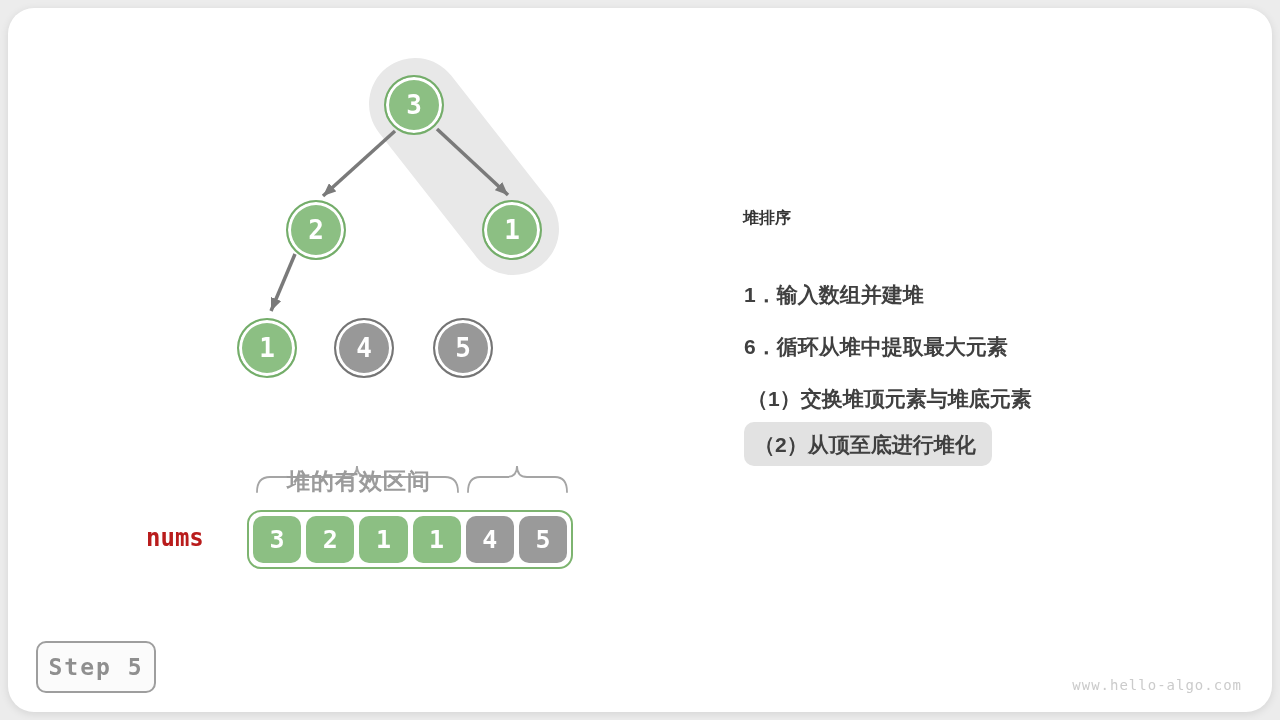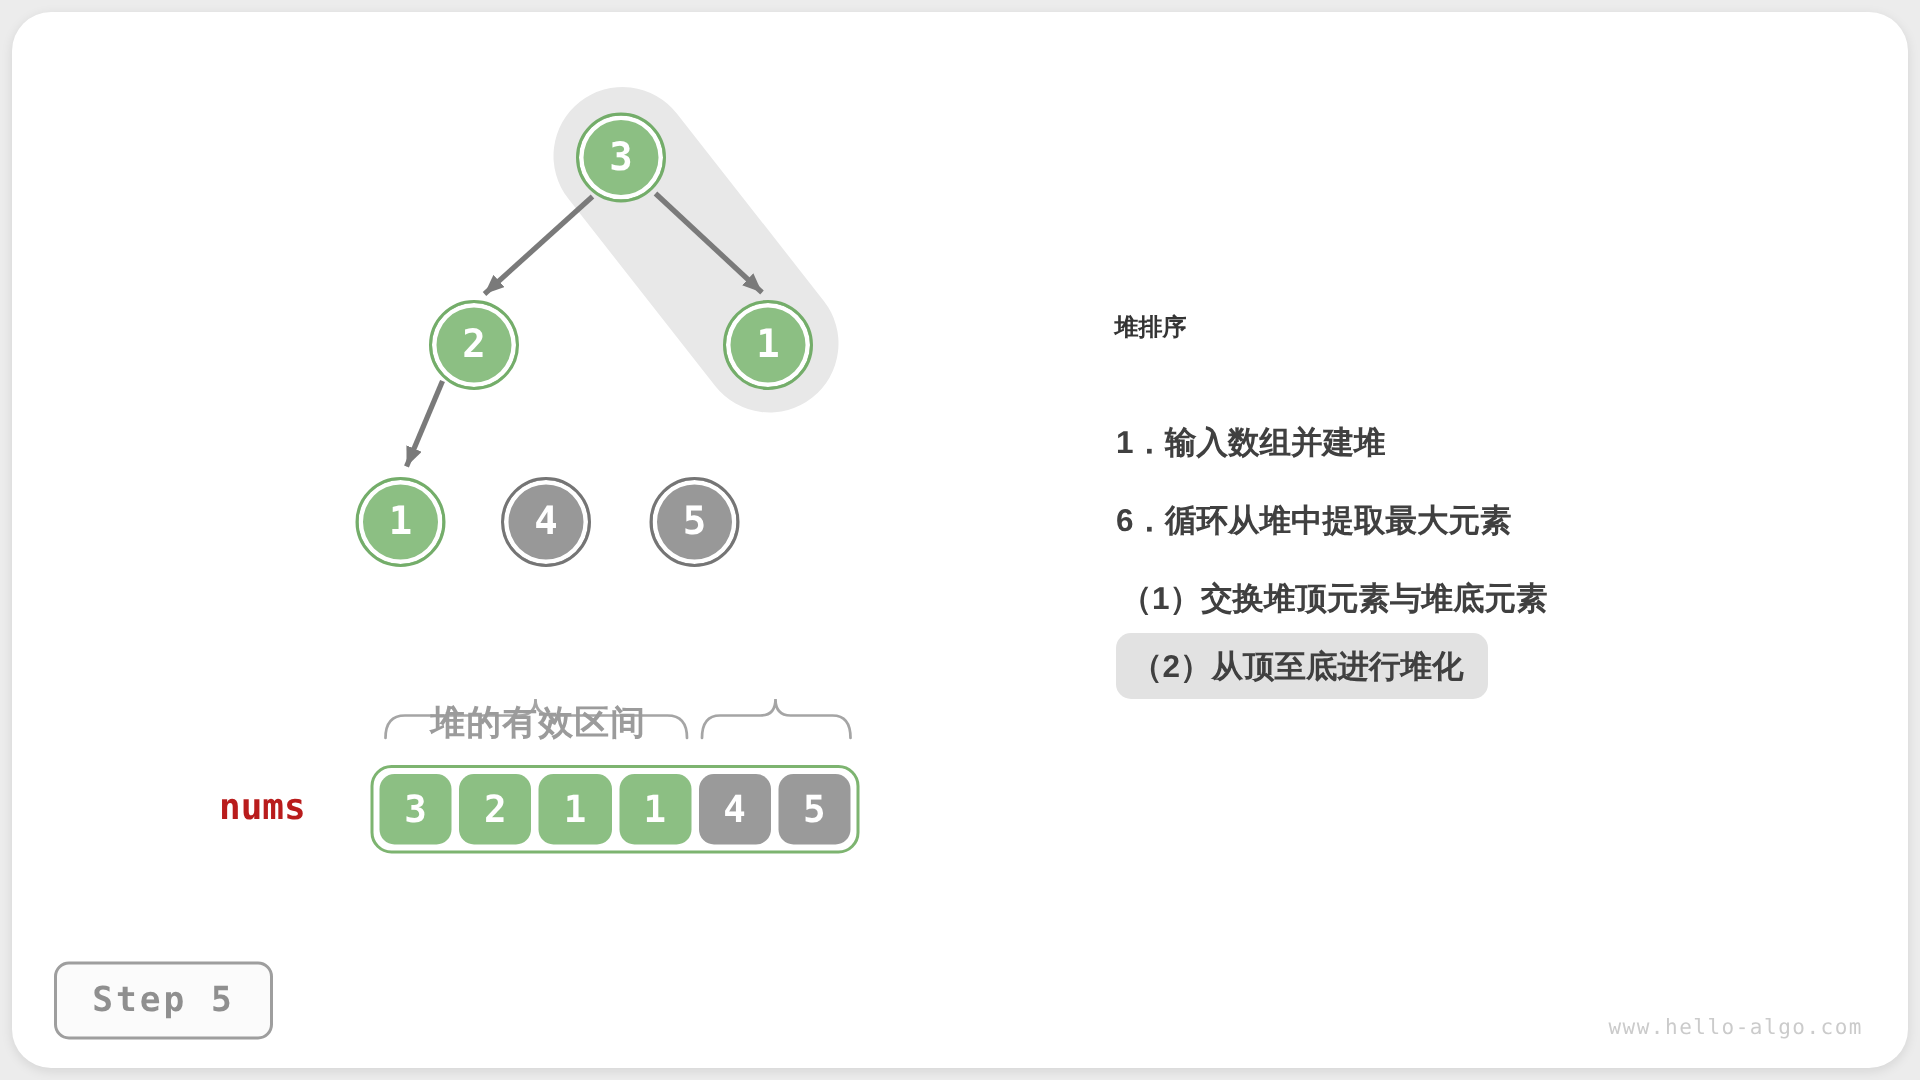--- a/index.html
+++ b/index.html
@@ -64,21 +64,21 @@
   .panel-item.i1{left:744px;top:281px;}
   .panel-item.i2{left:744px;top:333px;}
   .panel-item.i3{left:747px;top:385px;}
   .panel-item.pill{
     left:744px;top:422px;height:44px;line-height:46px;
     background:#e2e2e2;border-radius:10px;padding:0 16px 0 10px;
   }
 
   
   .step-badge{
-    position:absolute;left:36px;top:641px;width:146px;height:52px;
+    position:absolute;left:36px;top:641px;width:120px;height:52px;
     box-sizing:border-box;border:2px solid #9e9e9e;border-radius:10px;
     background:#fbfbfb;display:flex;align-items:center;justify-content:center;
     font:bold 23px "DejaVu Sans Mono","Liberation Mono",monospace;
     color:#8f8f8f;letter-spacing:2px;
   }
   .watermark{
     position:absolute;right:38px;top:677px;
     font:14px "DejaVu Sans Mono","Liberation Mono",monospace;
     color:#cbcbcb;letter-spacing:1px;
   }

